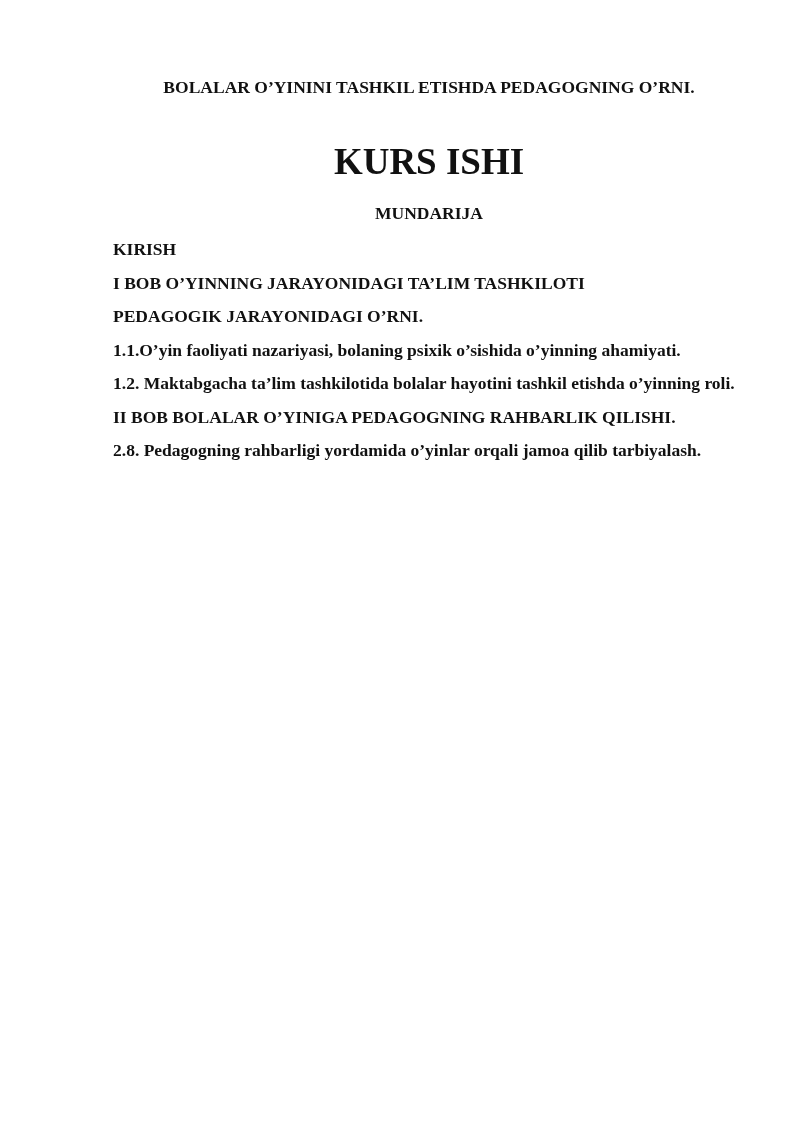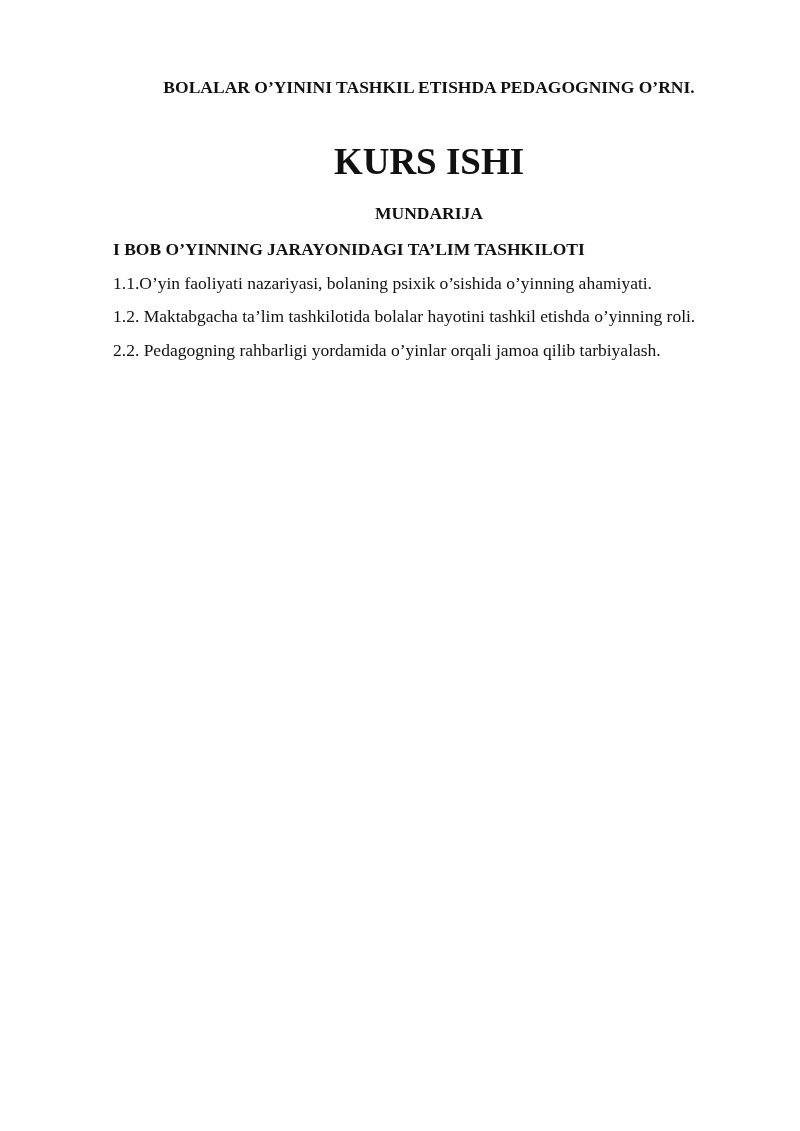--- a/index.html
+++ b/index.html
@@ -64,29 +64,32 @@
       padding: 0;
       list-style: none;
     }
     .toc-item {
       font-size: 17.5px;
       line-height: 33.5px;
       height: 33.5px;
       white-space: nowrap;
     }
     .toc-item.bold { font-weight: bold; }
-    .toc-item.normal { font-weight: normal; }
+    .toc-item.normal { font-weight: bold; }
   </style>
 </head>
 <body>
 
 <div class="page">
   <div class="doc-title">BOLALAR O’YININI TASHKIL ETISHDA PEDAGOGNING O’RNI.</div>
   <div class="work-type">KURS ISHI</div>
   <div class="toc-heading">MUNDARIJA</div>
 
   <ul class="toc-list">
+    <li class="toc-item bold">KIRISH</li>
     <li class="toc-item bold">I BOB  O’YINNING JARAYONIDAGI TA’LIM TASHKILOTI</li>
+    <li class="toc-item bold">PEDAGOGIK JARAYONIDAGI O’RNI.</li>
     <li class="toc-item normal">1.1.O’yin faoliyati nazariyasi, bolaning  psixik  o’sishida o’yinning ahamiyati.</li>
     <li class="toc-item normal">1.2. Maktabgacha ta’lim tashkilotida bolalar hayotini tashkil etishda o’yinning roli.</li>
-    <li class="toc-item normal">2.2. Pedagogning rahbarligi yordamida o’yinlar orqali jamoa qilib tarbiyalash.</li>
+    <li class="toc-item bold">II BOB BOLALAR O’YINIGA PEDAGOGNING RAHBARLIK QILISHI.</li>
+    <li class="toc-item normal">2.8. Pedagogning rahbarligi yordamida o’yinlar orqali jamoa qilib tarbiyalash.</li>
   </ul>
 </div>
 
 </body></html>

